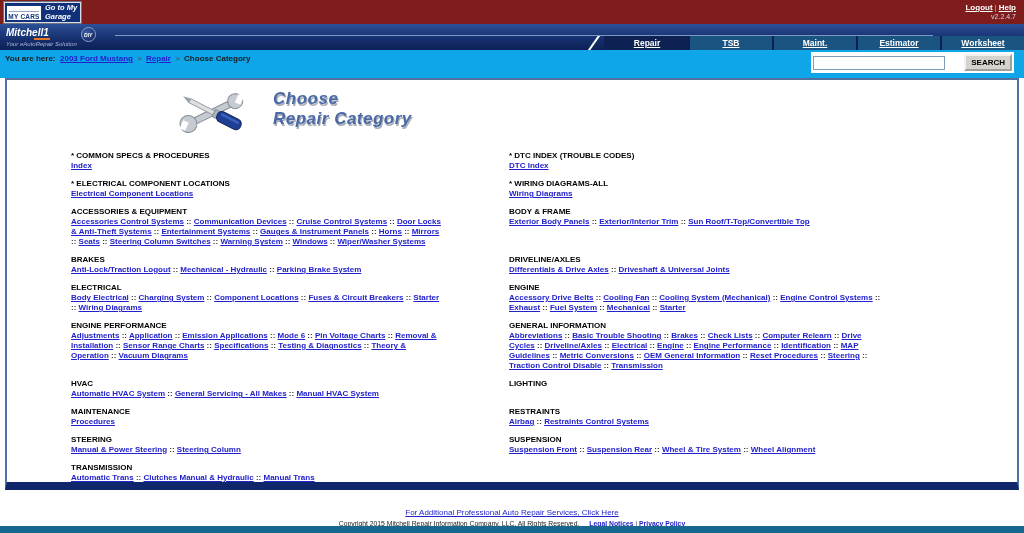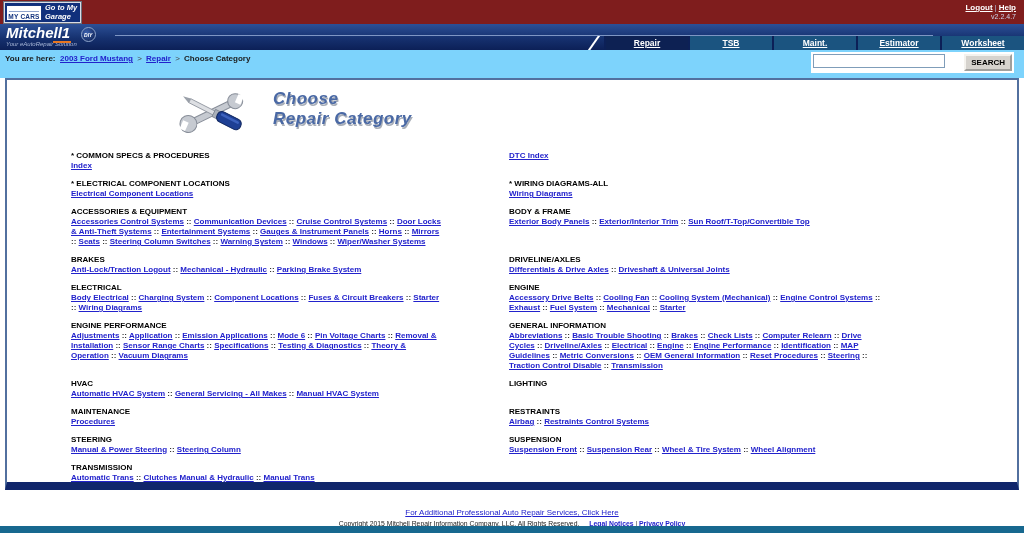--- a/index.html
+++ b/index.html
@@ -34,21 +34,21 @@
   .top-links a { color:#fff; text-decoration:underline; }
   .top-links .pipe { font-weight:normal; color:#aebadb; padding:0 2px; }
   .version { position:absolute; right:8px; top:13px; font-size:7px; color:#cdd6ea; }
 
   
   .logobar {
     height:26px; position:relative;
     background:linear-gradient(180deg,#2c5097 0%, #16316f 55%, #0c2057 100%);
   }
   .logo-wrap { position:absolute; left:6px; top:2px; display:flex; align-items:flex-start; }
-  .logo-text { color:#fff; font-size:15px; font-weight:bold; font-style:italic; line-height:13px; }
+  .logo-text { color:#fff; font-size:10px; font-weight:bold; font-style:italic; line-height:13px; }
   .logo-one { position:relative; }
   .logo-one::after { content:""; position:absolute; left:-9px; right:-1px; bottom:-2px; height:2px; background:#e87722; }
   .tagline { font-size:6px; color:#a9b8d8; font-style:italic; margin-top:2px; }
   .logo-badge {
     width:15px; height:15px; border-radius:50%; margin-left:4px; margin-top:1px;
     background:radial-gradient(circle at 35% 35%, #3a5fae, #0b1c4a);
     border:1px solid #8ea4cc; color:#fff; font-size:5px; font-weight:bold; font-style:italic;
     text-align:center; line-height:14px;
   }
   .tab-topline { position:absolute; bottom:14px; left:115px; width:818px; height:1px; background:#7e96c4; }
@@ -56,25 +56,25 @@
   .slash { position:relative; width:20px; height:14px; overflow:hidden; }
   .slash::after { content:""; position:absolute; left:9px; top:-3px; width:2px; height:20px; background:#fff; transform:rotate(35deg); }
   .tab {
     width:84px; background:#1b5480; color:#fff; font-size:8.5px; font-weight:bold;
     text-align:center; line-height:14px; text-decoration:underline;
     border-left:2px solid #0c2057; cursor:pointer;
   }
   .tab.active { background:#0d2153; }
 
   
-  .crumbrow { height:28px; background:#7dd3fc; position:relative; }
+  .crumbrow { height:28px; background:#0ea5e9; position:relative; }
   .breadcrumb { position:absolute; left:5px; top:4px; font-size:8px; color:#1a1a1a; font-weight:bold; }
   .breadcrumb a { color:#2222cc; text-decoration:underline; }
   .breadcrumb .gt { color:#444; font-weight:normal; padding:0 2px; }
-  .searchpanel { position:absolute; right:10px; top:2px; display:flex; gap:19px; background:#fff; padding:2px 2px; }
+  .searchpanel { position:absolute; right:10px; top:2px; display:flex; align-items:center; gap:19px; background:#fff; padding:2px 2px; }
   .search-input { width:132px; height:14px; border:1px solid #7f9db9; font-size:8px; padding:0 2px; font-family:"Liberation Sans",sans-serif; }
   .search-btn {
     height:17px; font-size:8px; font-weight:bold; color:#000;
     background:#d6d3ce; border:2px outset #f4f2ee; padding:0 5px;
     font-family:"Liberation Sans",sans-serif; cursor:pointer;
   }
 
   
   .content-box {
     margin:0 5px; background:#fff; height:412px;
@@ -188,20 +188,21 @@
     </div>
   </div>
 
   <div class="cat-grid">
       <div class="cat-row">
         <div class="cat-cell">
           <div class="cat-header">* COMMON SPECS &amp; PROCEDURES</div>
           <div class="cat-links"><a>Index</a></div>
         </div>
         <div class="cat-cell">
+          <div class="cat-header">* DTC INDEX (TROUBLE CODES)</div>
           <div class="cat-links"><a>DTC Index</a></div>
         </div>
       </div>
       <div class="cat-row">
         <div class="cat-cell">
           <div class="cat-header">* ELECTRICAL COMPONENT LOCATIONS</div>
           <div class="cat-links"><a>Electrical Component Locations</a></div>
         </div>
         <div class="cat-cell">
           <div class="cat-header">* WIRING DIAGRAMS-ALL</div>

